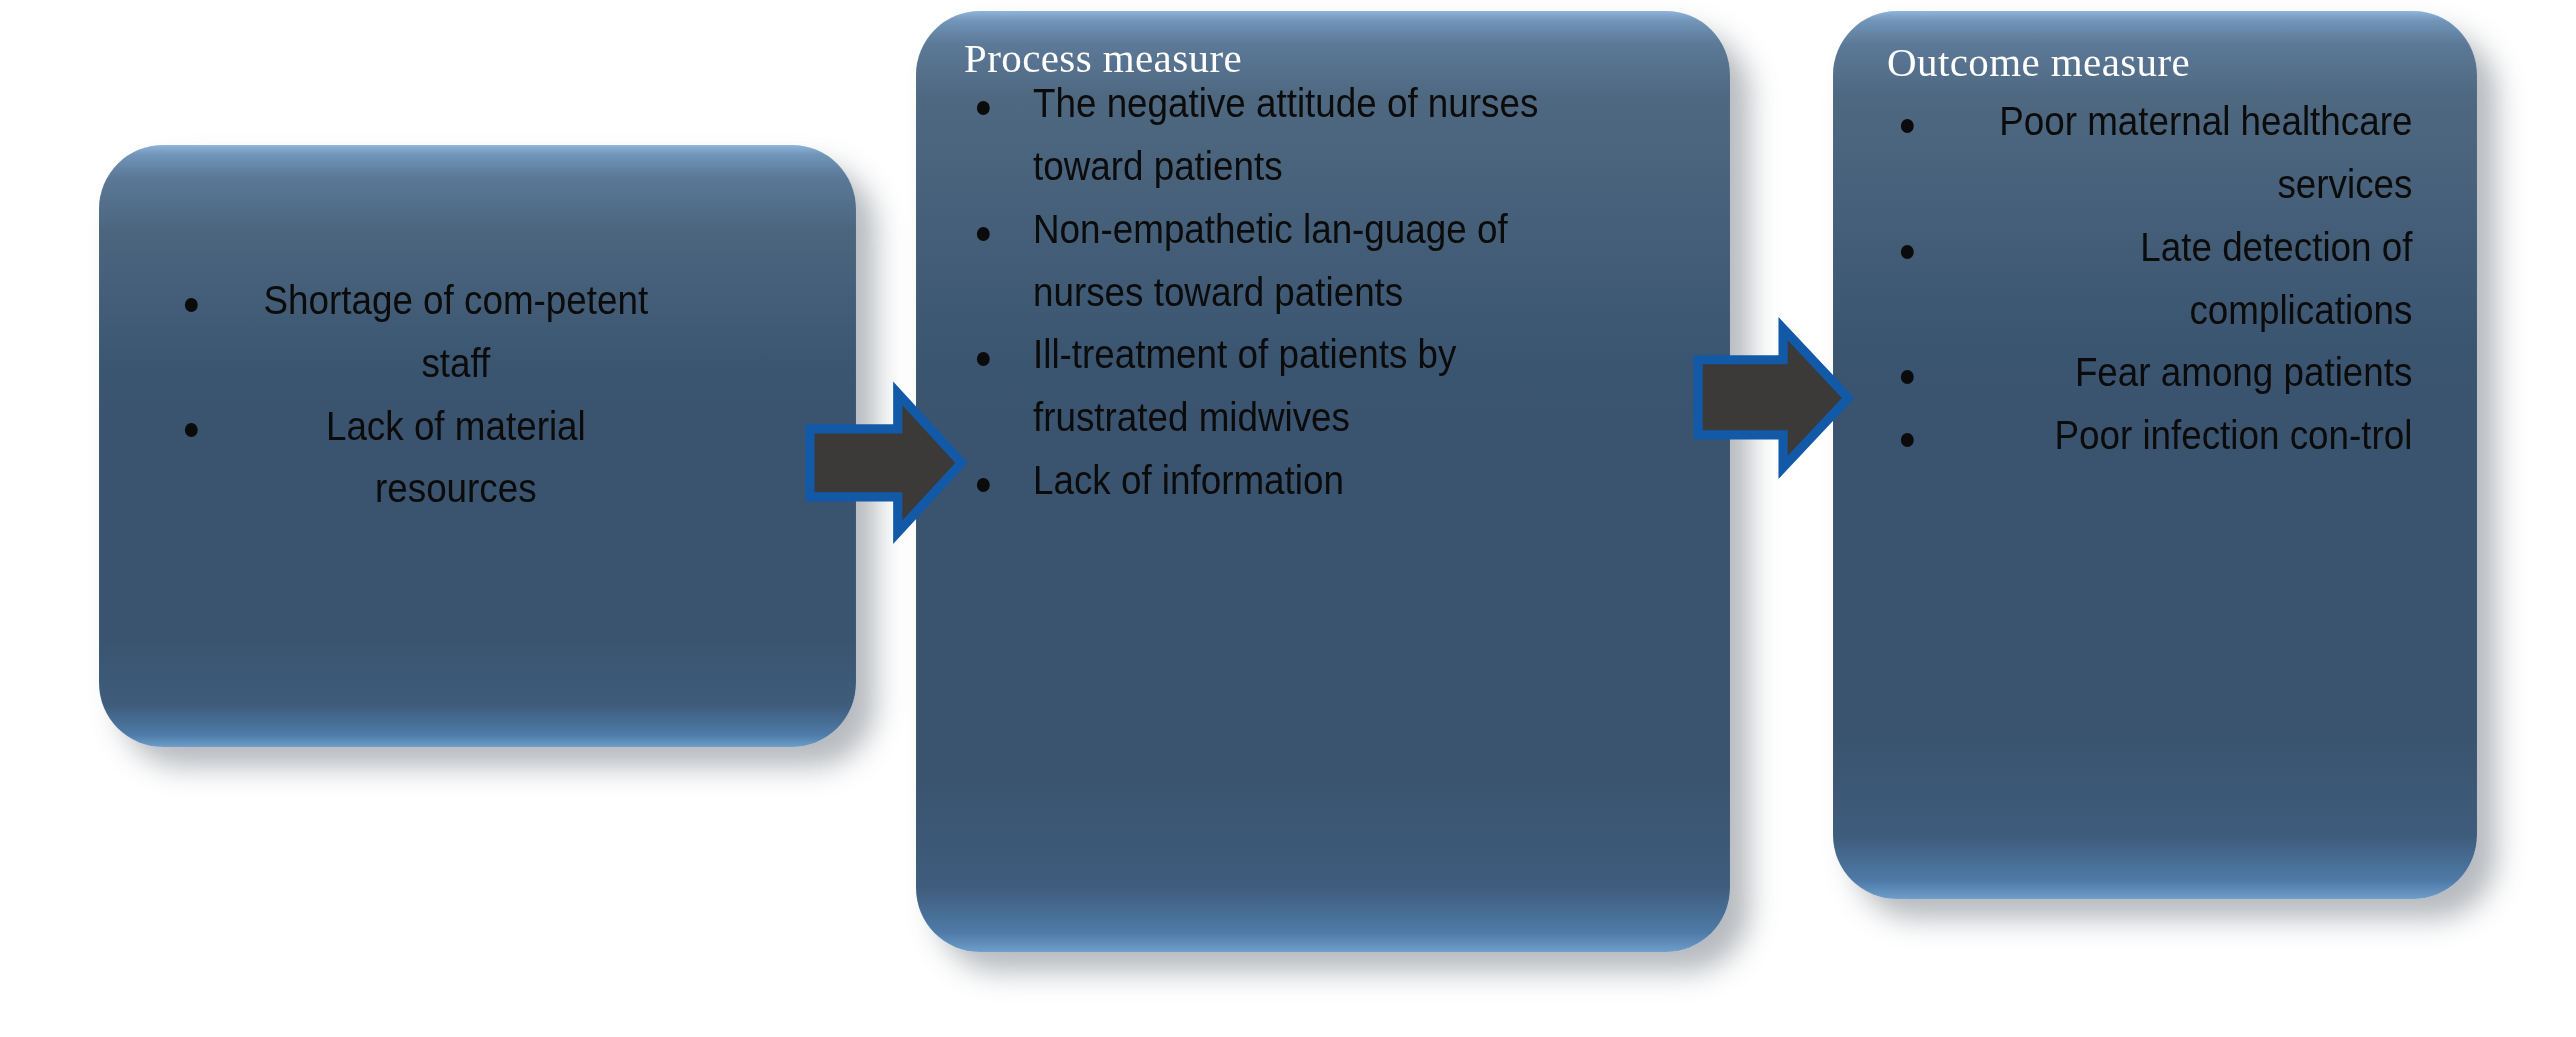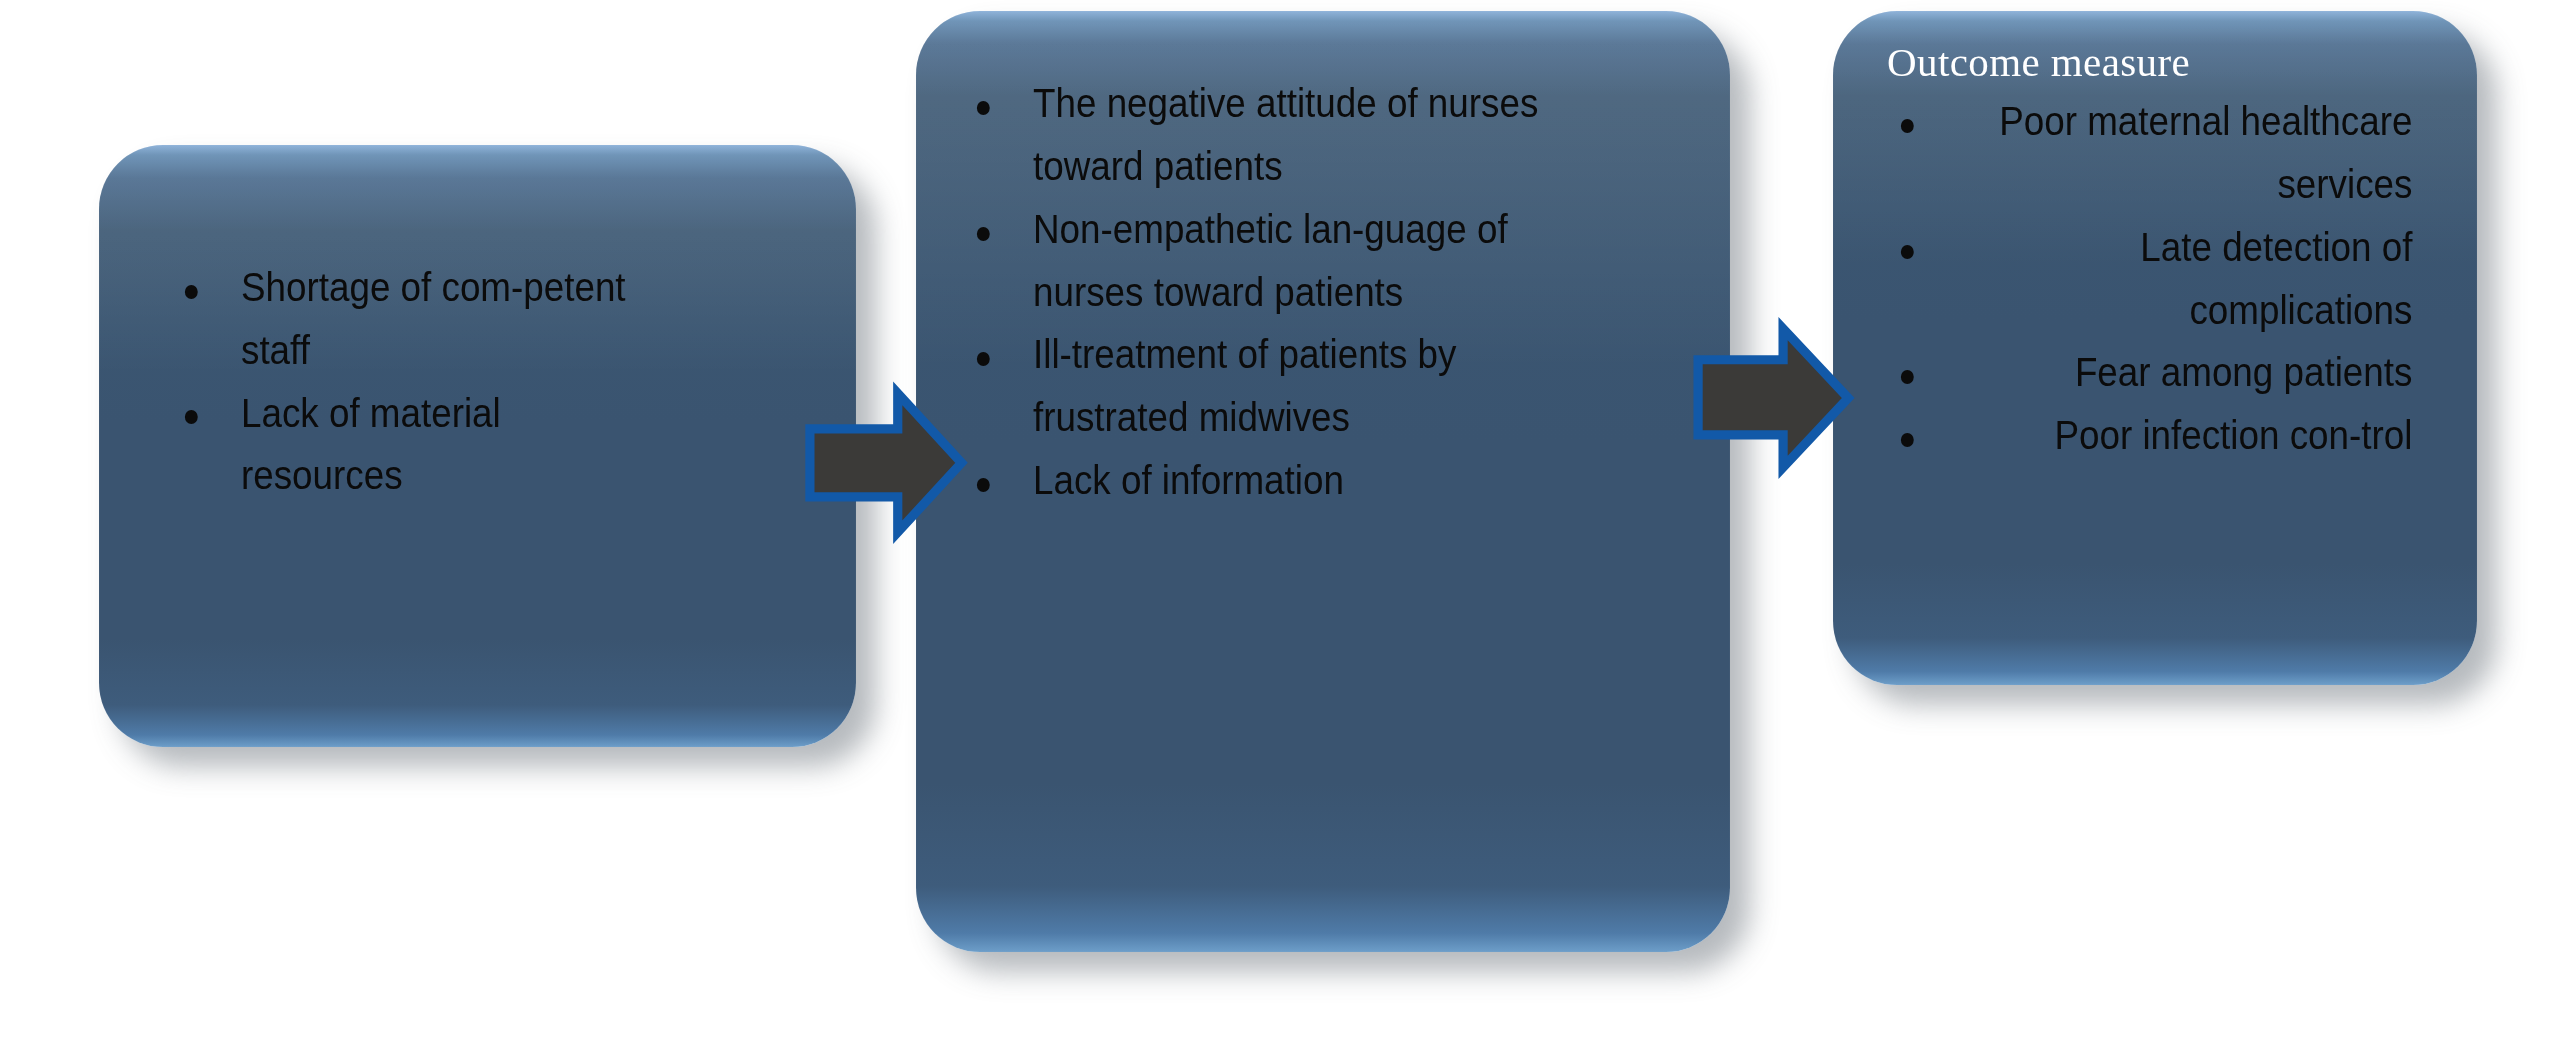--- a/index.html
+++ b/index.html
@@ -85,32 +85,32 @@
     background: #0b0b0b;
   }
   .bullets li .txt { display: block; }
 
   
   #box-structure {
     left: 99px;  top: 145px;
     width: 757px; height: 602px;
   }
   #box-structure .box-title { left: 64px; top: 68px; }
-  #box-structure .bullets   { left: 142px; top: 111px; width: 467px; }
+  #box-structure .bullets   { left: 142px; top: 124px; width: 467px; text-align: center; }
 
   #box-process {
     left: 916px; top: 11.3px;
     width: 814px; height: 941px;
   }
   #box-process .box-title { left: 48px; top: 25.5px; }
   #box-process .bullets   { left: 117px; top: 61px; width: 559px; }
 
   #box-outcome {
     left: 1833px; top: 11.3px;
-    width: 644px; height: 674px;
+    width: 644px; height: 888px;
   }
   #box-outcome .box-title { left: 54px; top: 30px; }
   #box-outcome .bullets   { left: 124px; top: 79px; width: 495px; text-align: right; }
 
   
   .arrow {
     position: absolute;
     z-index: 6;
   }
   .arrow svg { display: block; overflow: visible; }
@@ -136,20 +136,21 @@
     </ul>
   </div>
 
   <div class="arrow" id="arrow-1">
     <svg width="170" height="163" viewBox="0 0 240 230">
       <polygon points="14,66 138,66 138,16 228,114 138,212 138,162 14,162" fill="#3b3a38" stroke="#1259a8" stroke-width="13" stroke-linejoin="miter"></polygon>
     </svg>
   </div>
 
   <div class="box" id="box-process">
+    <div class="box-title">Process measure</div>
     <ul class="bullets">
       <li>
         <span class="dot"></span>
         <span class="txt">The negative attitude of nurses toward patients</span>
       </li>
       <li>
         <span class="dot"></span>
         <span class="txt">Non-empathetic lan-guage of nurses toward patients</span>
       </li>
       <li>

